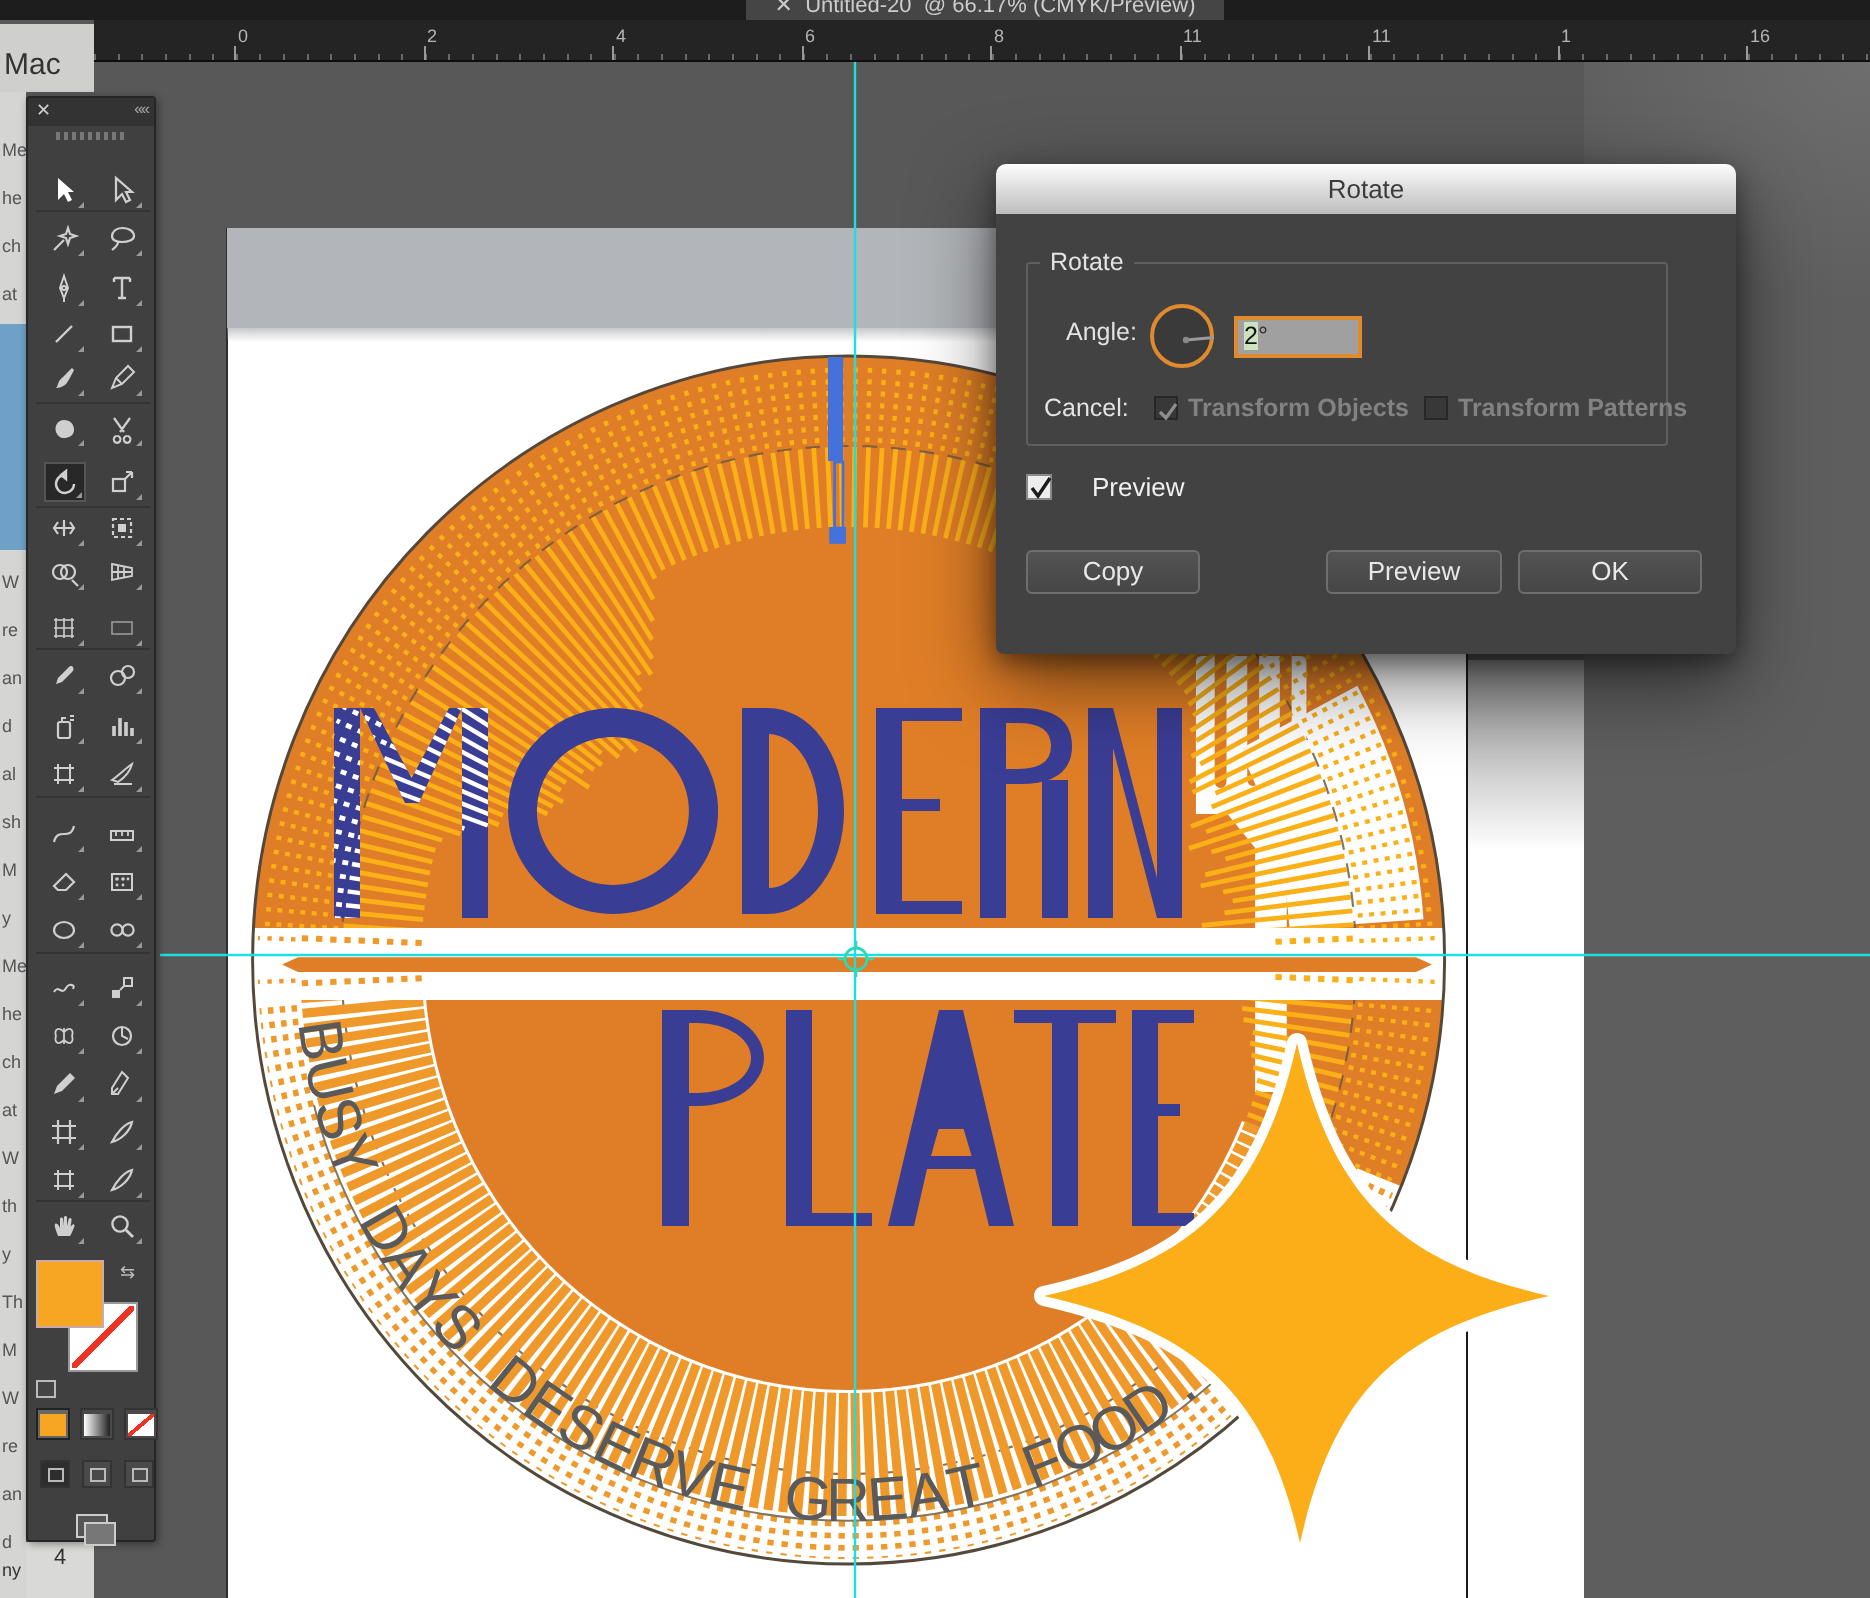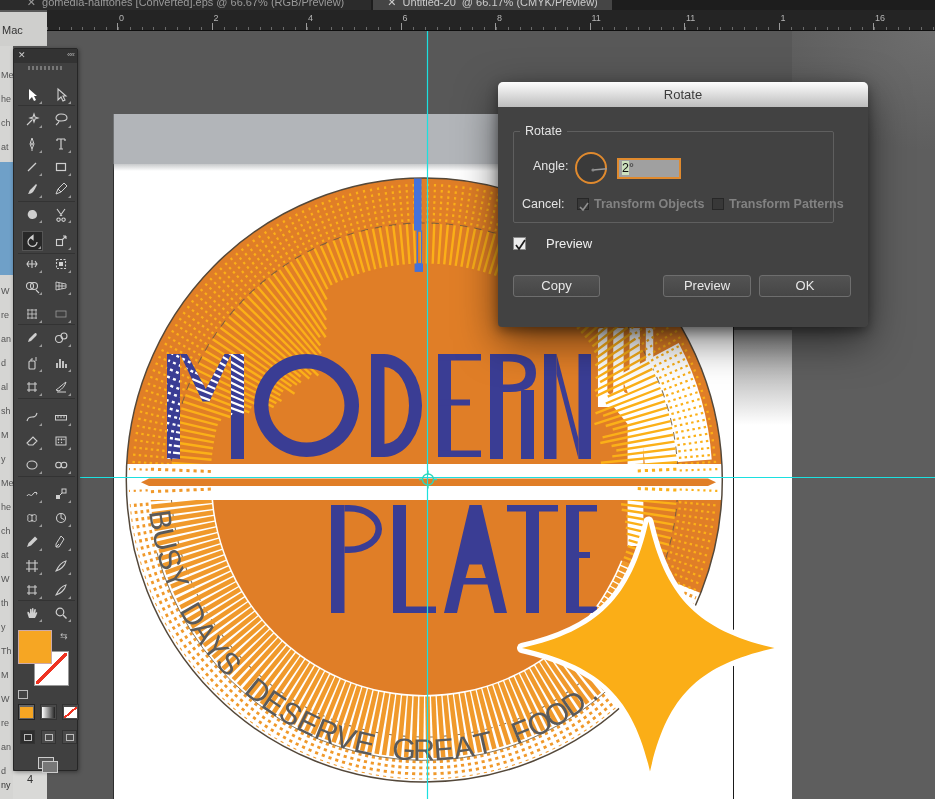--- a/index.html
+++ b/index.html
@@ -15,21 +15,21 @@
 .tab span{position:absolute;left:0;right:0;top:-4px;text-align:center;white-space:nowrap;}
 .t1{background:#2b2b2b;color:#9a9a9a;}
 .t2{background:#454545;color:#cccccc;}
 .t3{background:#303030;color:#9a9a9a;}
 .ruler{position:absolute;left:47px;top:10px;width:888px;height:21px;background:#242424;border-bottom:1px solid #0e0e0e;
   background-image:repeating-linear-gradient(to right,#6a6a6a 0 1px,transparent 1px 11.8125px);
   background-size:100% 4px;background-position:0 17px;background-repeat:no-repeat;background-color:#242424;overflow:hidden;}
 .rtickM{position:absolute;top:13px;width:1px;height:8px;background:#9a9a9a;}
 .rlab{position:absolute;top:3px;font-size:9px;color:#b5b5b5;}
 .macarea{position:absolute;left:0;top:12px;width:47px;height:34px;background:#cfcfcd;overflow:hidden;}
-.macarea span{position:absolute;left:2px;top:12px;color:#333;font-size:11px;}
+.macarea span{position:absolute;left:2px;top:12px;color:#333;font-size:15px;}
 .botleft{position:absolute;left:13px;top:771px;width:34px;height:28px;background:#d9d9d7;}
 .tb{position:absolute;left:13px;top:48px;width:65px;height:723px;background:#404040;border:1px solid #262626;border-radius:2px;box-shadow:1px 1px 4px rgba(0,0,0,.4);}
 .tbhead{position:absolute;left:0;top:0;width:100%;height:14px;background:#333;}
 .tbx{position:absolute;left:4px;top:1px;color:#ccc;font-size:9px;}
 .tbc{position:absolute;right:3px;top:1px;color:#aaa;font-size:8px;letter-spacing:-1px;}
 .tbgrip{position:absolute;left:14px;top:17px;width:36px;height:4px;
   background-image:repeating-linear-gradient(to right,#777 0 2px,transparent 2px 4px);}
 .tbsep{position:absolute;left:4px;width:57px;height:1px;background:#333;}
 .tbcell{position:absolute;width:21px;height:20px;}
 .tbcell svg{position:absolute;left:2px;top:2px;}
@@ -1088,23 +1088,20 @@
       <div style="position:absolute;left:27px;top:681px;width:15px;height:14px;background:#4a4a4a;border:1px solid #333">
         <div style="width:8px;height:7px;margin:3px auto;border:1px solid #bbb"></div>
       </div>
       <div style="position:absolute;left:48px;top:681px;width:15px;height:14px;background:#4a4a4a;border:1px solid #333">
         <div style="width:8px;height:7px;margin:3px auto;border:1px solid #bbb"></div>
       </div>
       <div style="position:absolute;left:24px;top:708px;width:16px;height:12px;border:1px solid #ccc;background:#555"></div>
       <div style="position:absolute;left:28px;top:712px;width:16px;height:12px;border:1px solid #ccc;background:#777"></div>
     </div>
 <div class="tabs">
-      <div class="tab t1" style="left:0;width:371px;">
-        <span>✕&nbsp; gomedia-halftones [Converted].eps @ 66.67% (RGB/Preview)</span>
-      </div>
       <div class="tab t2" style="left:373px;width:239px;">
         <span>✕&nbsp; Untitled-20&nbsp; @ 66.17% (CMYK/Preview)</span>
       </div>
     </div>
 <div class="ruler">
       <div class="rtickM" style="left:70.0px"></div>
       <div class="rlab" style="left:72.0px">0</div>
       <div class="rtickM" style="left:164.5px"></div>
       <div class="rlab" style="left:166.5px">2</div>
       <div class="rtickM" style="left:259.0px"></div>

